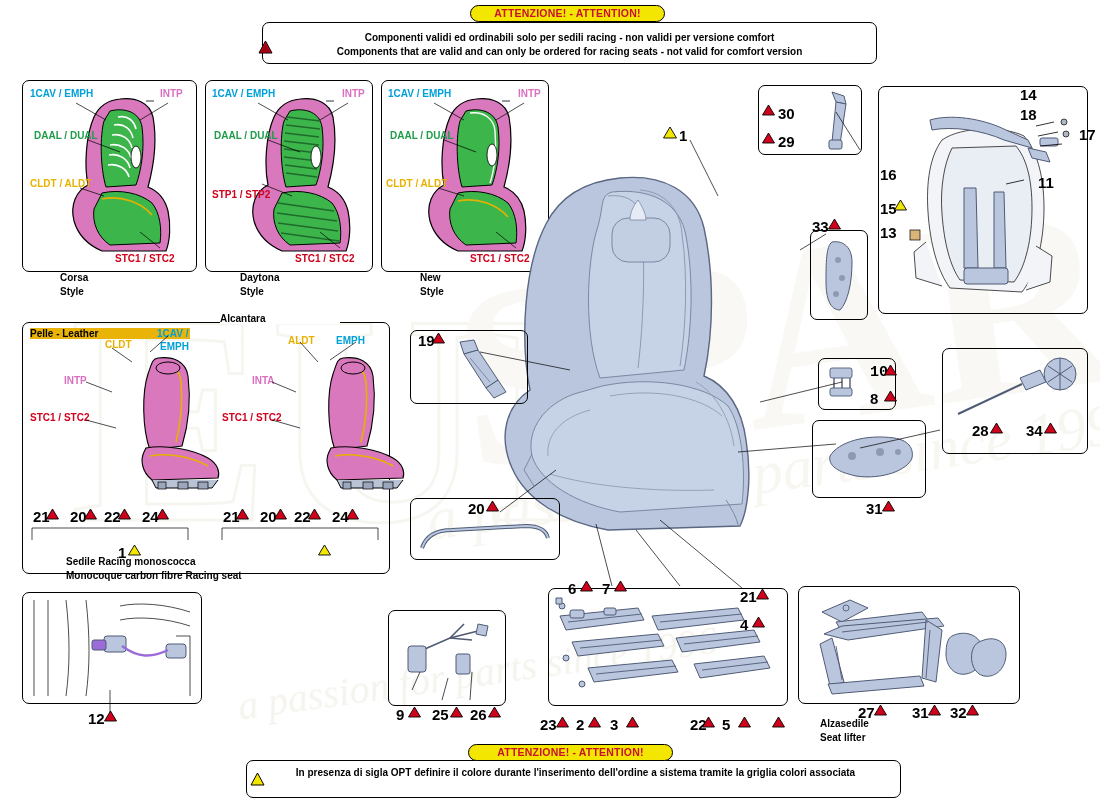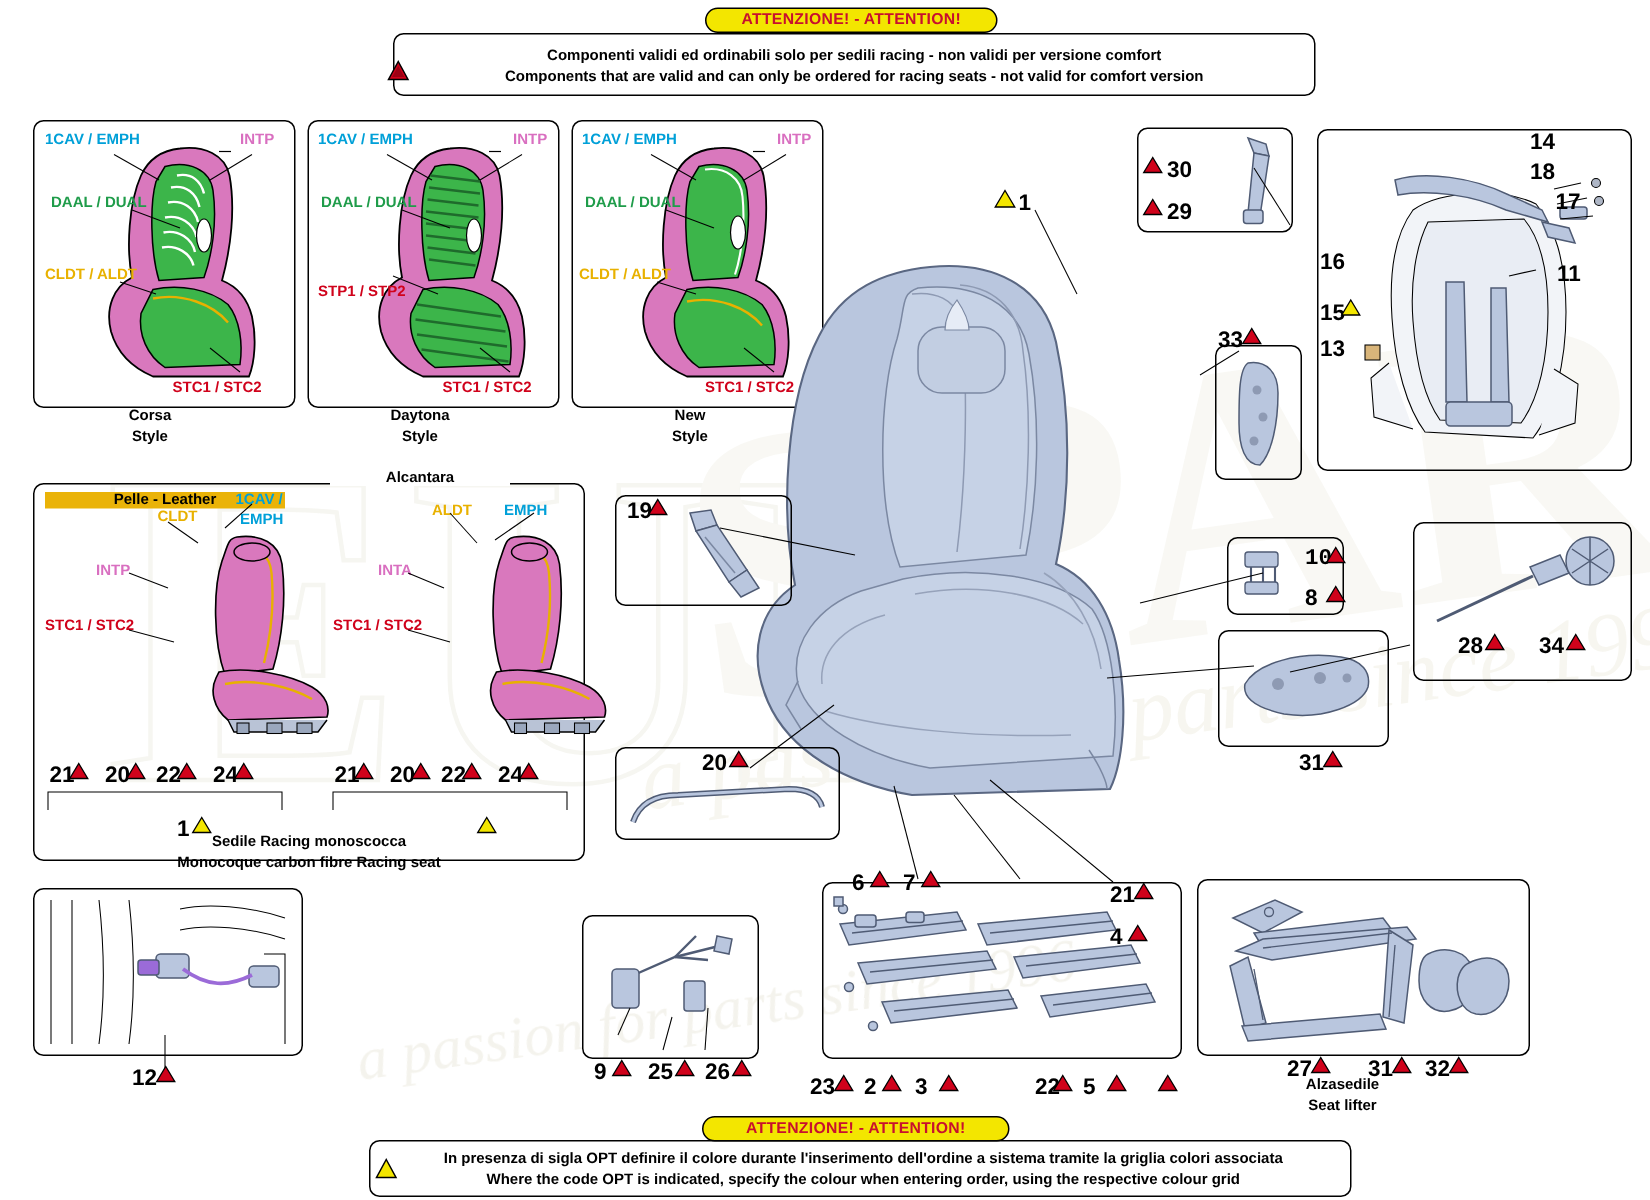--- a/index.html
+++ b/index.html
@@ -27,21 +27,21 @@
     position:absolute; background:#f3e600; border:1px solid #000;
     border-radius:9px; text-align:center;
     font-size:10.5px; font-weight:bold; color:#c8102e; letter-spacing:.2px;
     line-height:15px;
   }
   .att-text {
     position:absolute; text-align:center; font-size:10px; font-weight:bold;
     line-height:13px; color:#000;
   }
   .lbl { position:absolute; font-size:10px; font-weight:bold; white-space:nowrap; }
-  .cap { position:absolute; font-size:10px; font-weight:bold; text-align:center; white-space:nowrap; }
+  .cap { position:absolute; font-size:10px; font-weight:bold; text-align:left; white-space:nowrap; }
   .cyan { color:#00a0d8; }
   .pink { color:#d96fc0; }
   .green { color:#1f9c4a; }
   .yellow { color:#e8b100; }
   .red { color:#d0021b; }
 
   
   .num { position:absolute; font-size:15px; font-weight:bold; }
   .tri-red {
     width:13px; height:12px; position:absolute;
@@ -420,21 +420,21 @@
         <path d="M152 44 L172 40"></path>
         <path d="M154 54 L176 52"></path>
       <path d="M120 92 L138 88"></path>
     </g>
     <circle cx="178" cy="30" r="3" fill="#aeb6c6" stroke="#000" stroke-width=".7"></circle>
     <circle cx="180" cy="42" r="3" fill="#aeb6c6" stroke="#000" stroke-width=".7"></circle>
     <rect x="24" y="138" width="10" height="10" fill="#d9b57a" stroke="#000" stroke-width=".7"></rect>
   </svg>
   <div class="num" style="left:1020px; top:86px;">14</div>
   <div class="num" style="left:1020px; top:106px;">18</div>
-  <div class="num" style="left:1037px; top:126px;">17</div>
+  <div class="num" style="left:1079px; top:126px;">17</div>
   <div class="num" style="left:880px; top:166px;">16</div>
   <div class="num" style="left:1038px; top:174px;">11</div>
   <div class="num" style="left:880px; top:200px;">15</div>
   <div class="tri-yel" style="left:894px; top:199px;">
       <svg width="13" height="12">
         <polygon points="6.5,1 12.5,11 .5,11" fill="#f3e600" stroke="#000" stroke-width=".9"></polygon>
       </svg>
     </div>
   <div class="num" style="left:880px; top:224px;">13</div>
 
@@ -706,20 +706,19 @@
       <svg width="13" height="12">
         <polygon points="6.5,1 12.5,11 .5,11" fill="#d0021b" stroke="#000" stroke-width=".9"></polygon>
       </svg>
     </div>
   <div class="cap" style="left:820px; top:718px; width:150px;">Alzasedile</div>
   <div class="cap" style="left:820px; top:732px; width:150px;">Seat lifter</div>
 
   <div class="att-banner" style="left:246px; top:760px; width:655px; height:38px;"></div>
   <div class="att-pill" style="left:468px; top:744px; width:205px; height:17px;">ATTENZIONE! - ATTENTION!</div>
   <div class="att-text" style="left:258px; top:766px; width:635px;">In presenza di sigla OPT definire il colore durante l'inserimento dell'ordine a sistema tramite la griglia colori associata</div>
-  <div class="att-text" style="left:258px; top:780px; width:635px;">Where the code OPT is indicated, specify the colour when entering order, using the respective colour grid</div>
   <div class="tri-yel" style="left:250px; top:772px;">
       <svg width="15" height="14">
         <polygon points="7.5,1 14,13 1,13" fill="#f3e600" stroke="#000" stroke-width="1"></polygon>
       </svg>
     </div>
 
 </div>
 
 </body></html>

